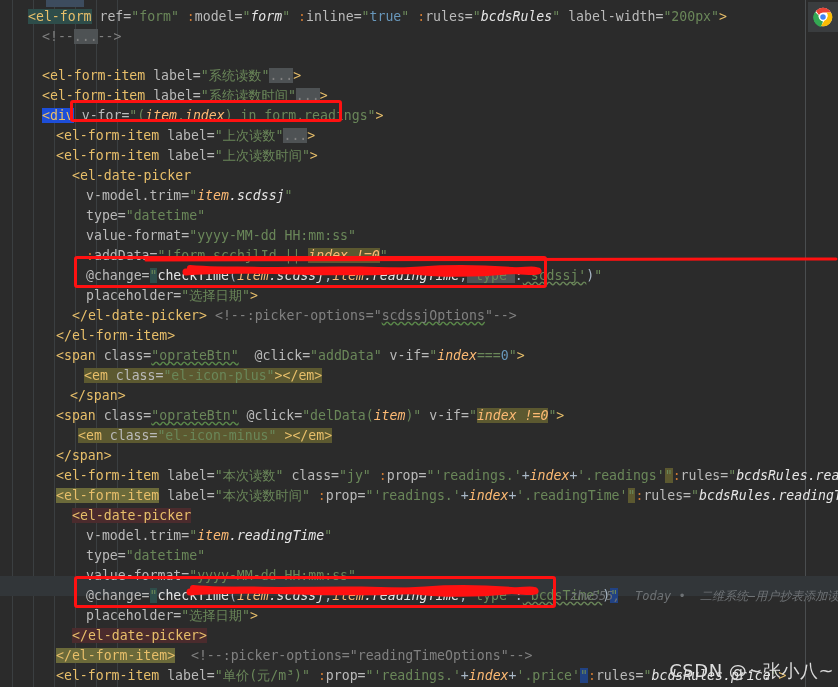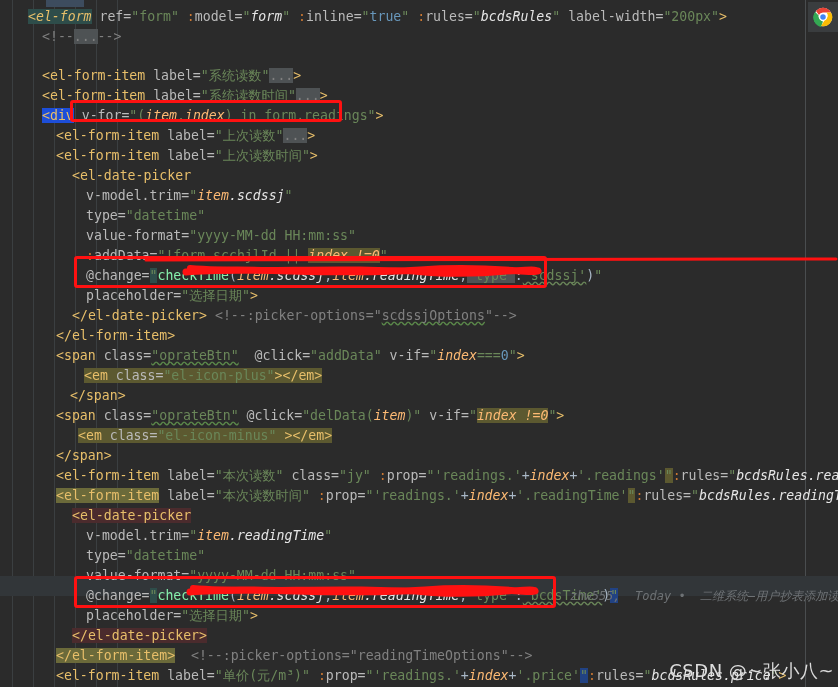--- a/index.html
+++ b/index.html
@@ -77,30 +77,30 @@
   
   .tag      { color: #e8bf6a; }
   .attr     { color: #bababa; }
   .str      { color: #6a8759; }
   .strp     { color: #e5e5e5; font-style: italic; }   
   .punc     { color: #cc7832; }
   .cmt      { color: #808080; }
   .var      { color: #fdba74; font-style: italic; }
   .num      { color: #6897bb; }
   .plain    { color: #a9b7c6; }
-  .fn       { color: #86efac; }
+  .fn       { color: #e5e5e5; }
 
   
   .hl-sel   { background: #214283; }
   .hl-olive { background: #5c5930; margin-top: 12px; }
   .hl-olive2{ background: #6b6a3a; }
   .hl-darkg { background: #1d4ed8; }
   .hl-gray  { background: #4e5254; }
   .hl-red   { background: #4b2b2d; }
-  .hl-teal  { background: #2e4d4a; font-style: italic; }
+  .hl-teal  { background: #2e4d4a; }
 
   
   .squig {
     text-decoration: underline wavy #6a8759;
     text-decoration-skip-ink: none;
   }
   .squig-g {
     text-decoration: underline wavy #5b8a4a;
     text-decoration-skip-ink: none;
   }

